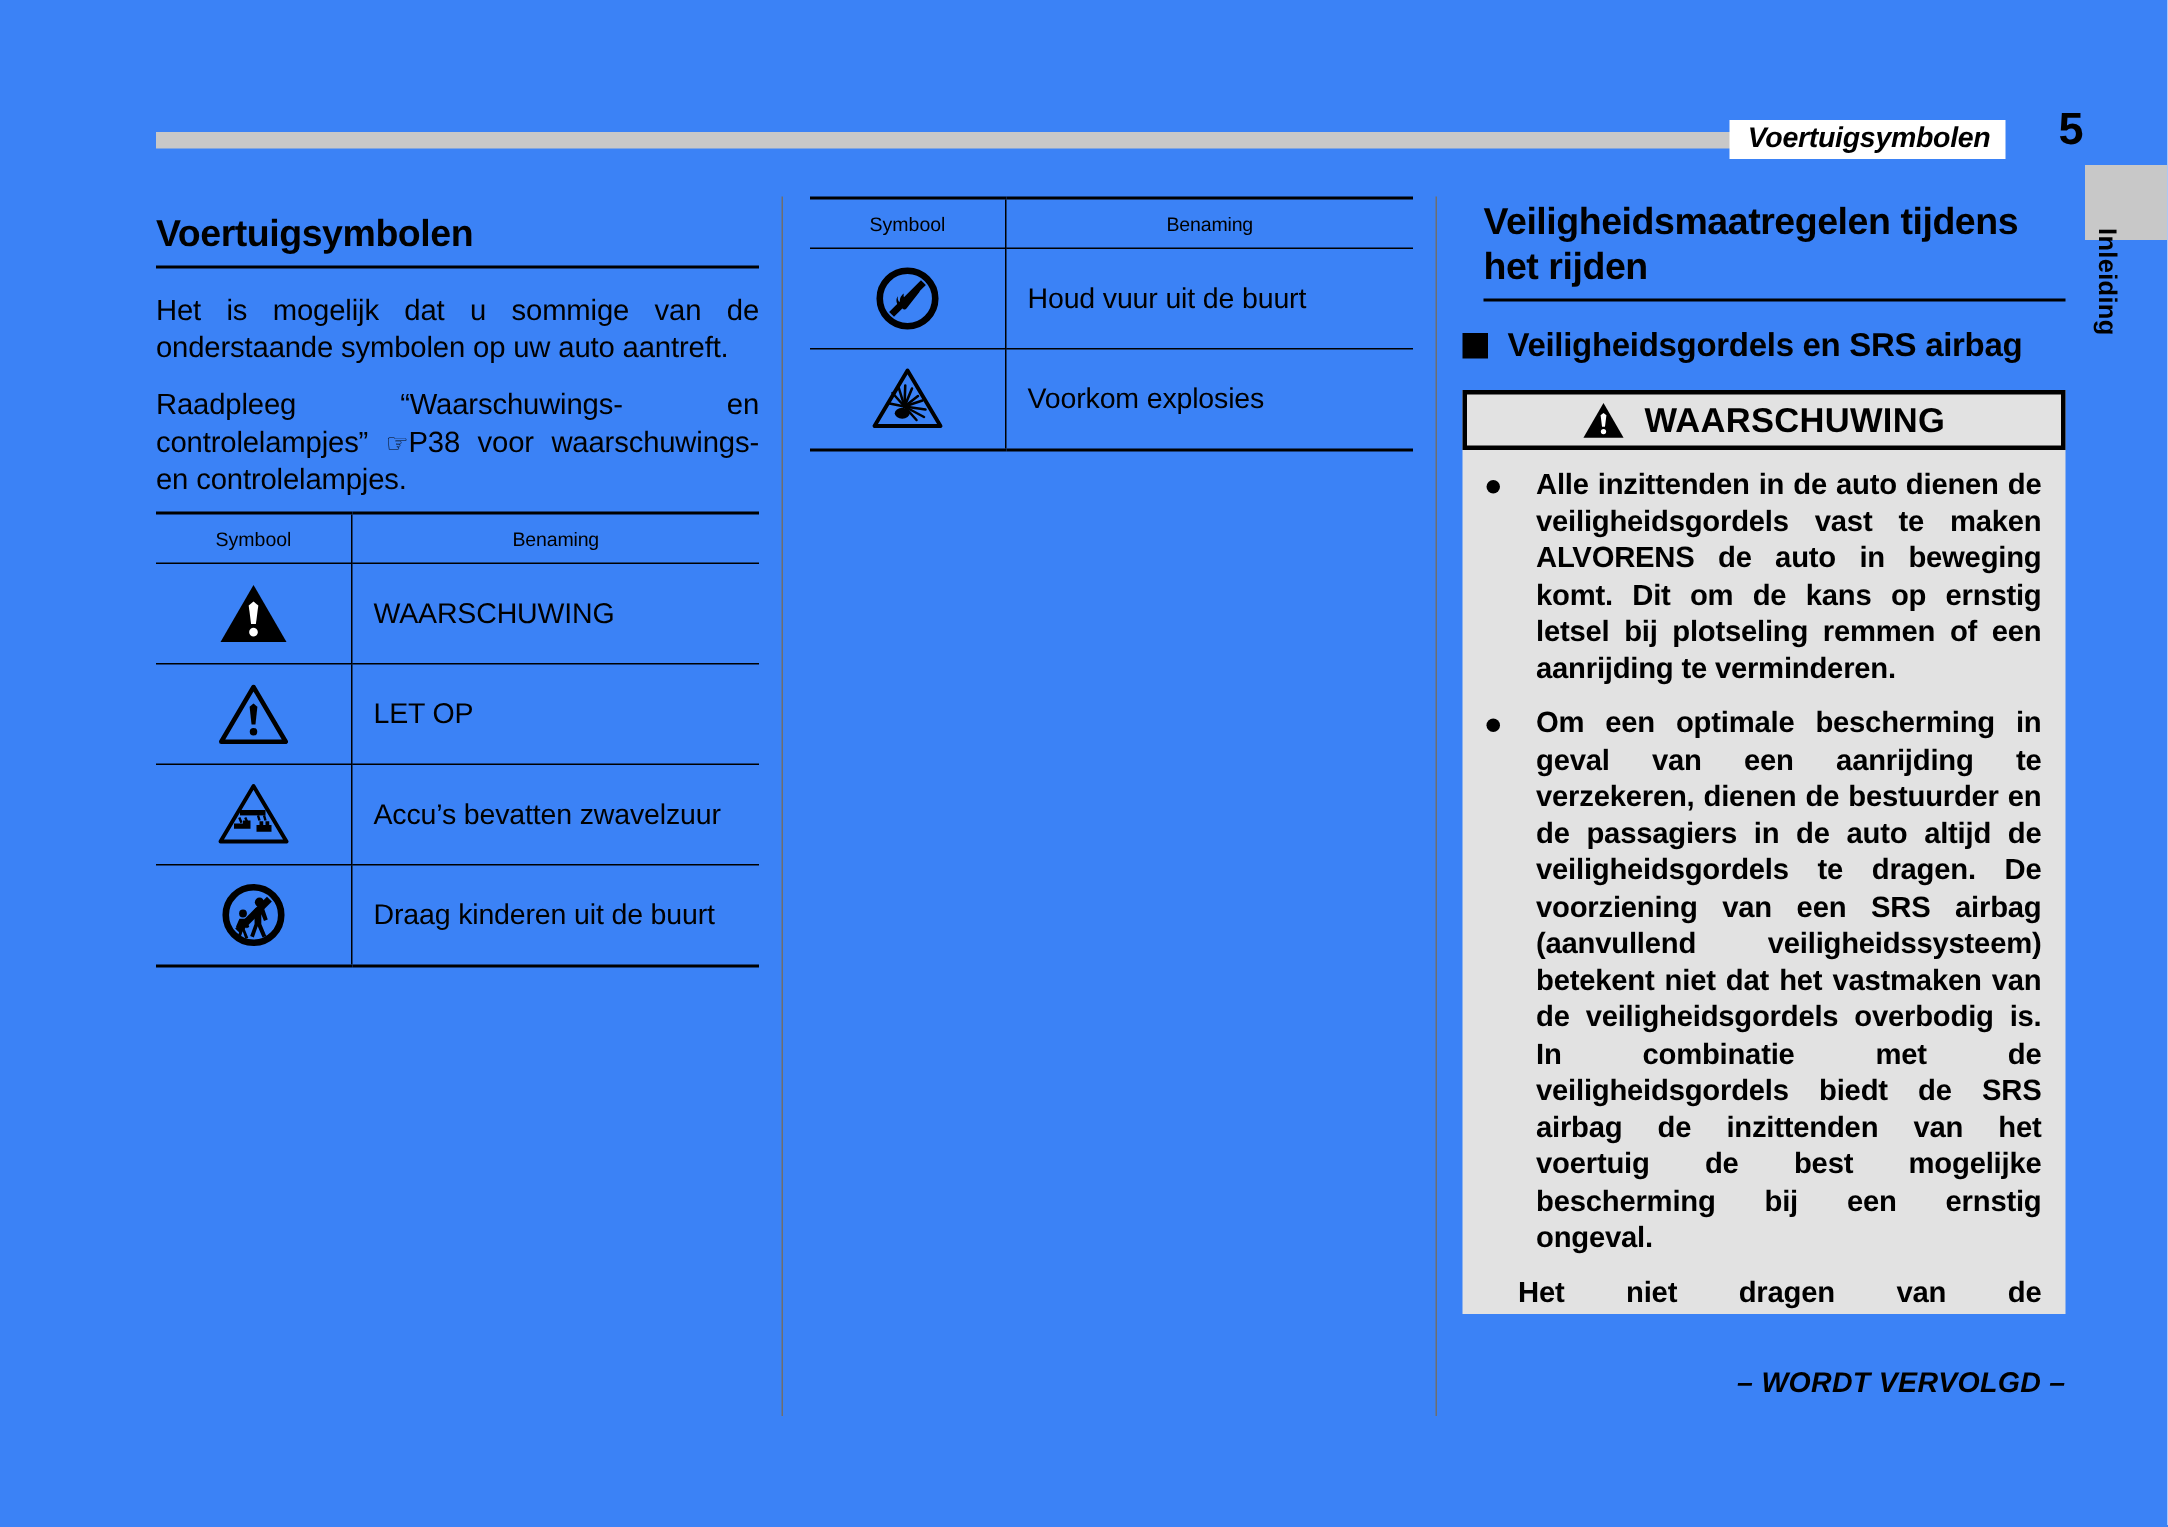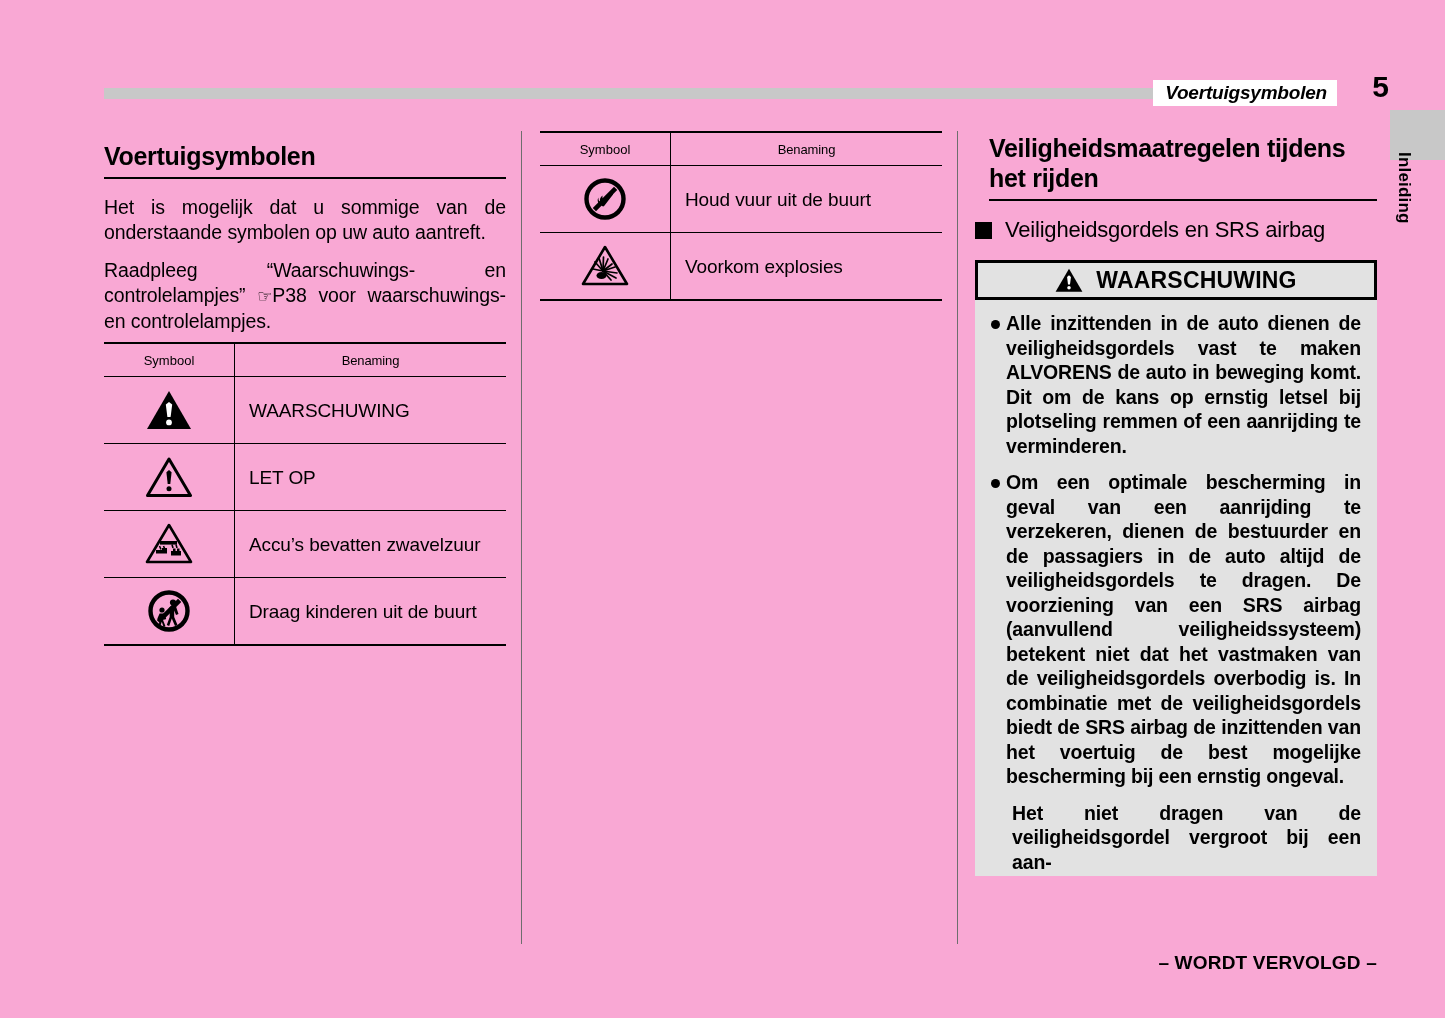--- a/index.html
+++ b/index.html
@@ -9,21 +9,21 @@
   }
   body {
     font-family: "Liberation Sans", sans-serif;
     color: #000000;
   }
   #page {
     position: relative;
     width: 1445px;
     height: 1018px;
     overflow: hidden;
-    background: #f9a8d4;
+    background: #3b82f6;
   }
 
   
   .header-band {
     position: absolute;
     left: 104px;
     top: 88px;
     width: 1214px;
     height: 11px;
     background: #c8c8c8;
@@ -104,21 +104,21 @@
   h1.sec-head.tight {
     margin-top: 12px;
     line-height: 30px;
   }
   .sub-head {
     display: flex;
     align-items: flex-start;
     gap: 13px;
     margin-top: 15px;
     font-size: 22px;
-    font-weight: normal;
+    font-weight: bold;
     line-height: 27px;
     letter-spacing: -0.2px;
   }
   .sub-head .sq {
     flex: 0 0 auto;
     width: 17px;
     height: 17px;
     background: #000;
     margin-top: 6px;
   }
@@ -186,21 +186,21 @@
   }
   .warn-body {
     background: #e2e2e2;
     padding: 11px 16px 9px 16px;
     height: 576px;
     box-sizing: border-box;
     overflow: hidden;
   }
   .warn-item {
     display: flex;
-    gap: 6px;
+    gap: 24px;
     margin-bottom: 12px;
   }
   .warn-item .bullet {
     flex: 0 0 auto;
     width: 9px;
     height: 9px;
     border-radius: 50%;
     background: #000;
     margin-top: 9px;
   }
@@ -211,23 +211,24 @@
     line-height: 24.5px;
     text-align: justify;
     letter-spacing: -0.15px;
   }
   .warn-para { margin: 0 0 0 21px; }
 
   
   .footer-cont {
     position: absolute;
     right: 68px;
-    top: 952px;
+    top: 912px;
     font-size: 19px;
     font-weight: bold;
+    font-style: italic;
     letter-spacing: 0.2px;
   }
 
   svg { display: block; }
 </style>
 </head>
 <body>
 
 <div id="page">
 

